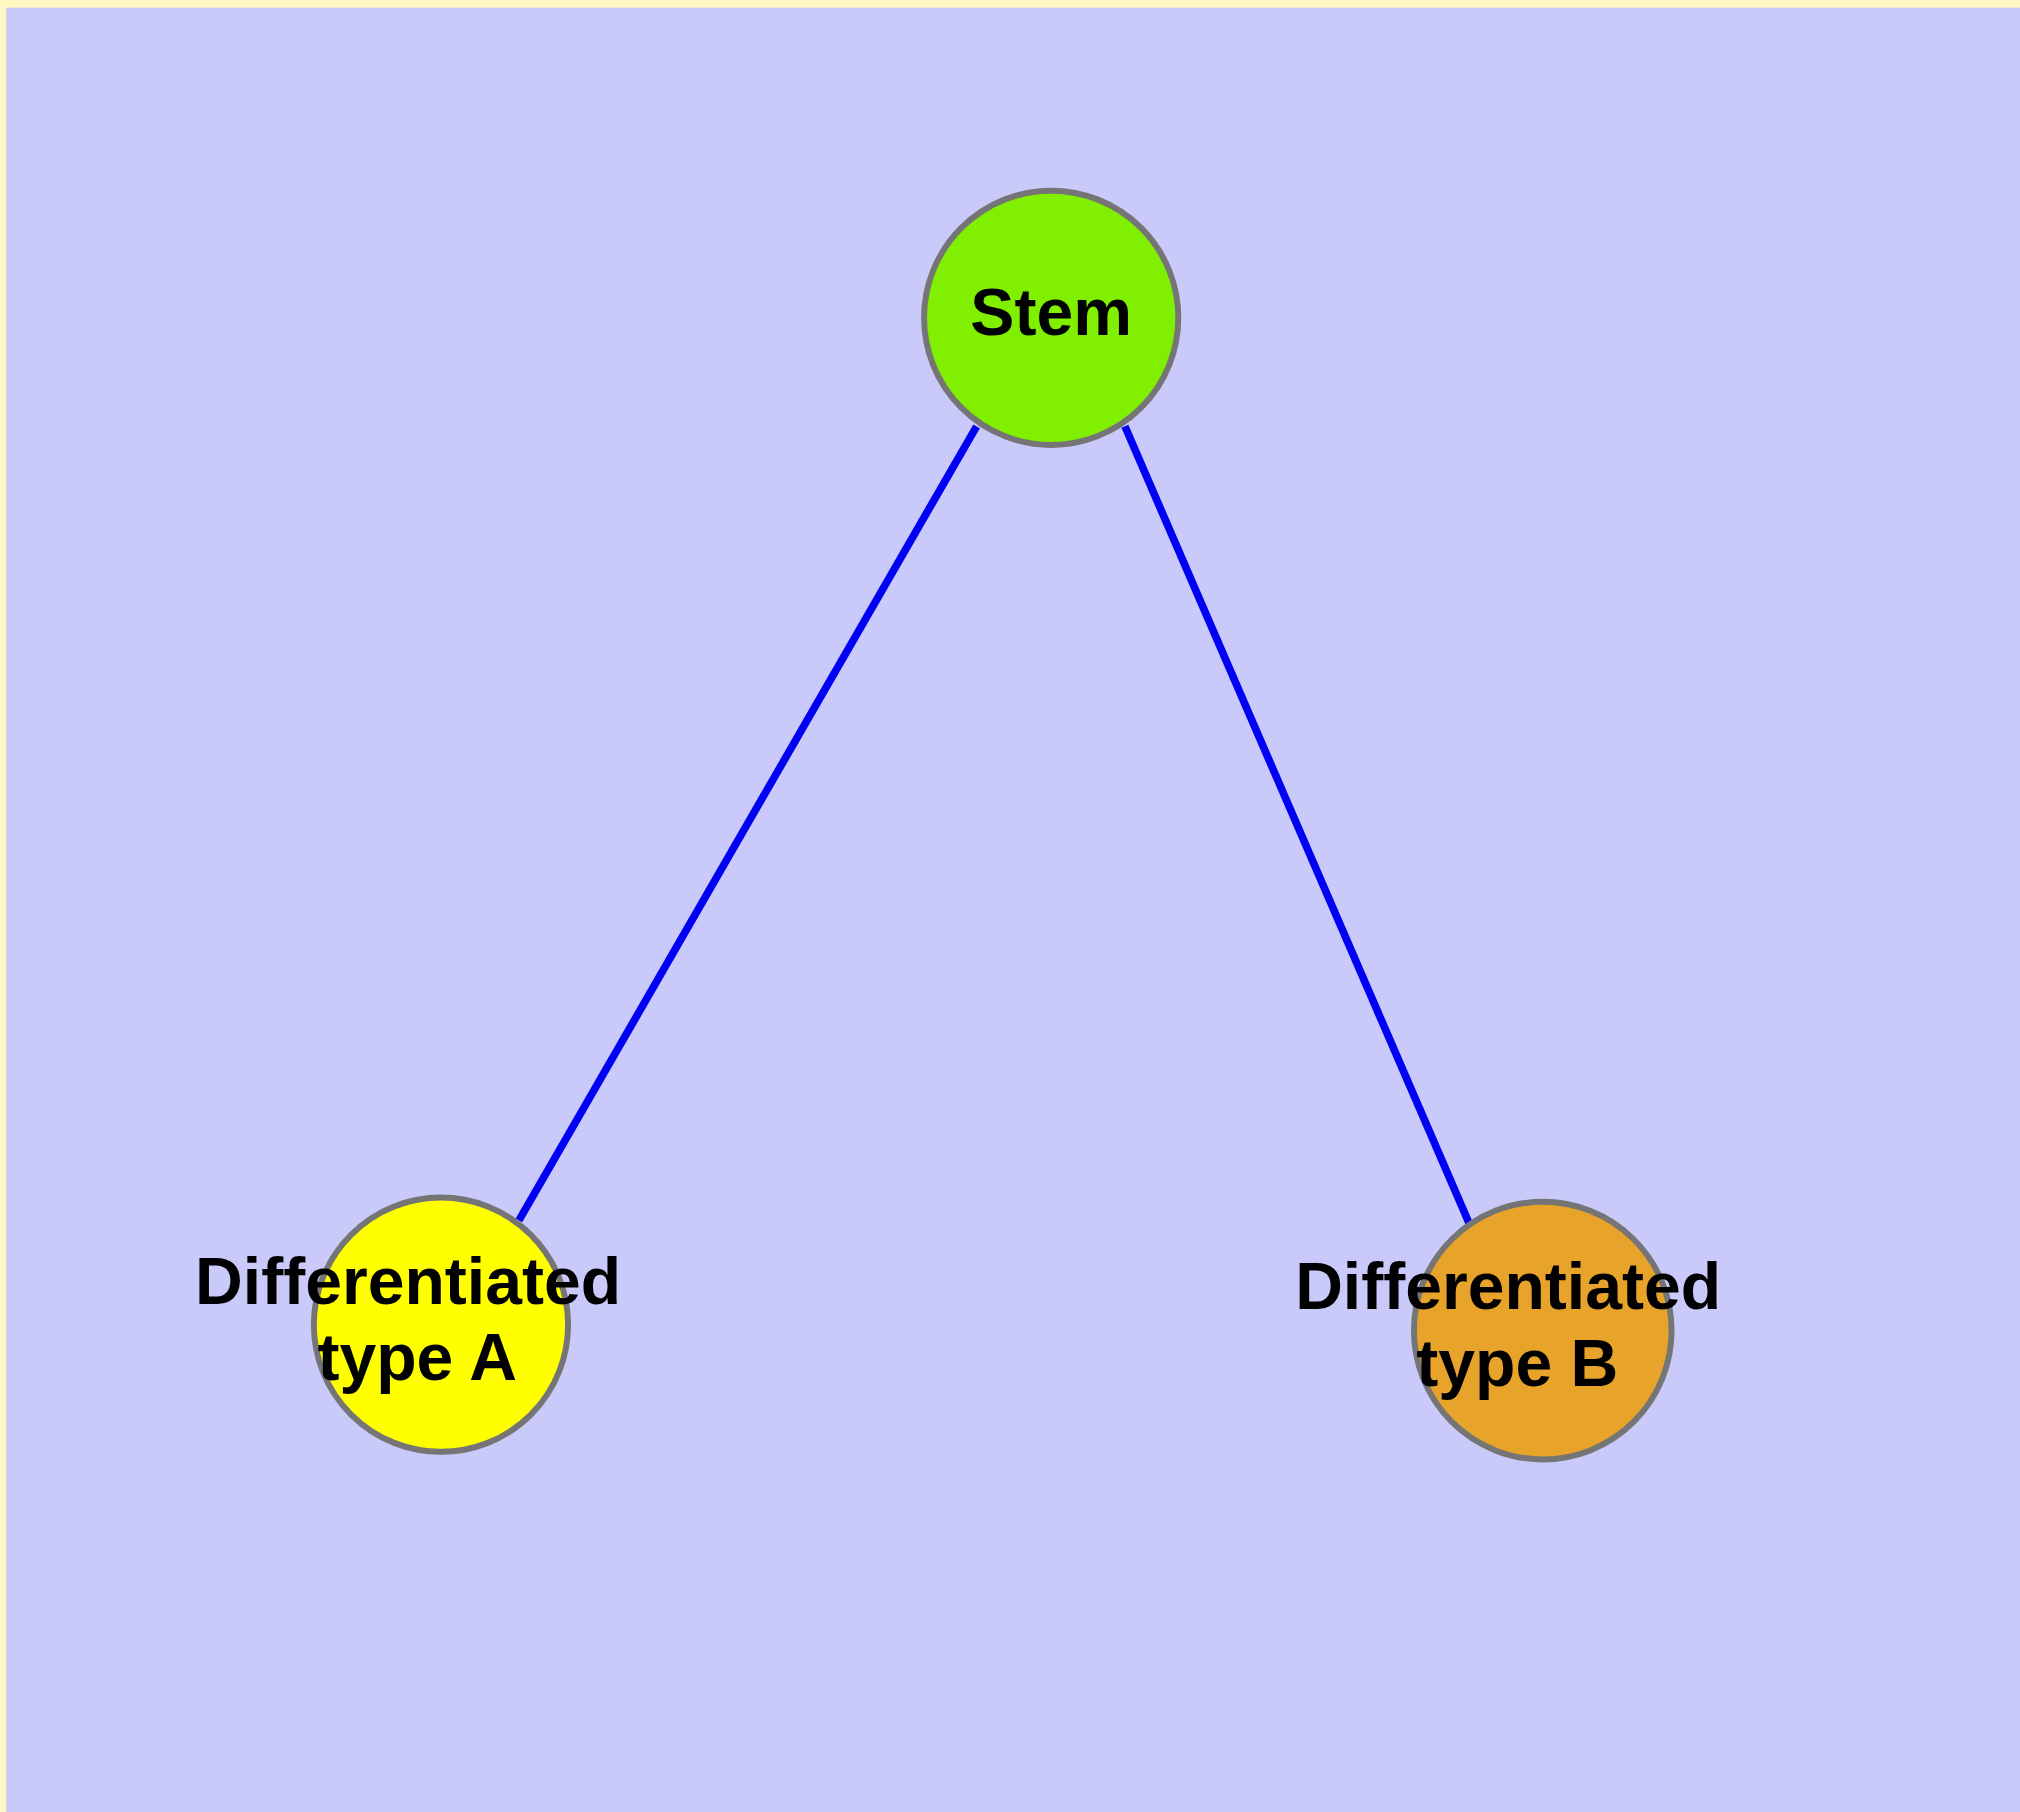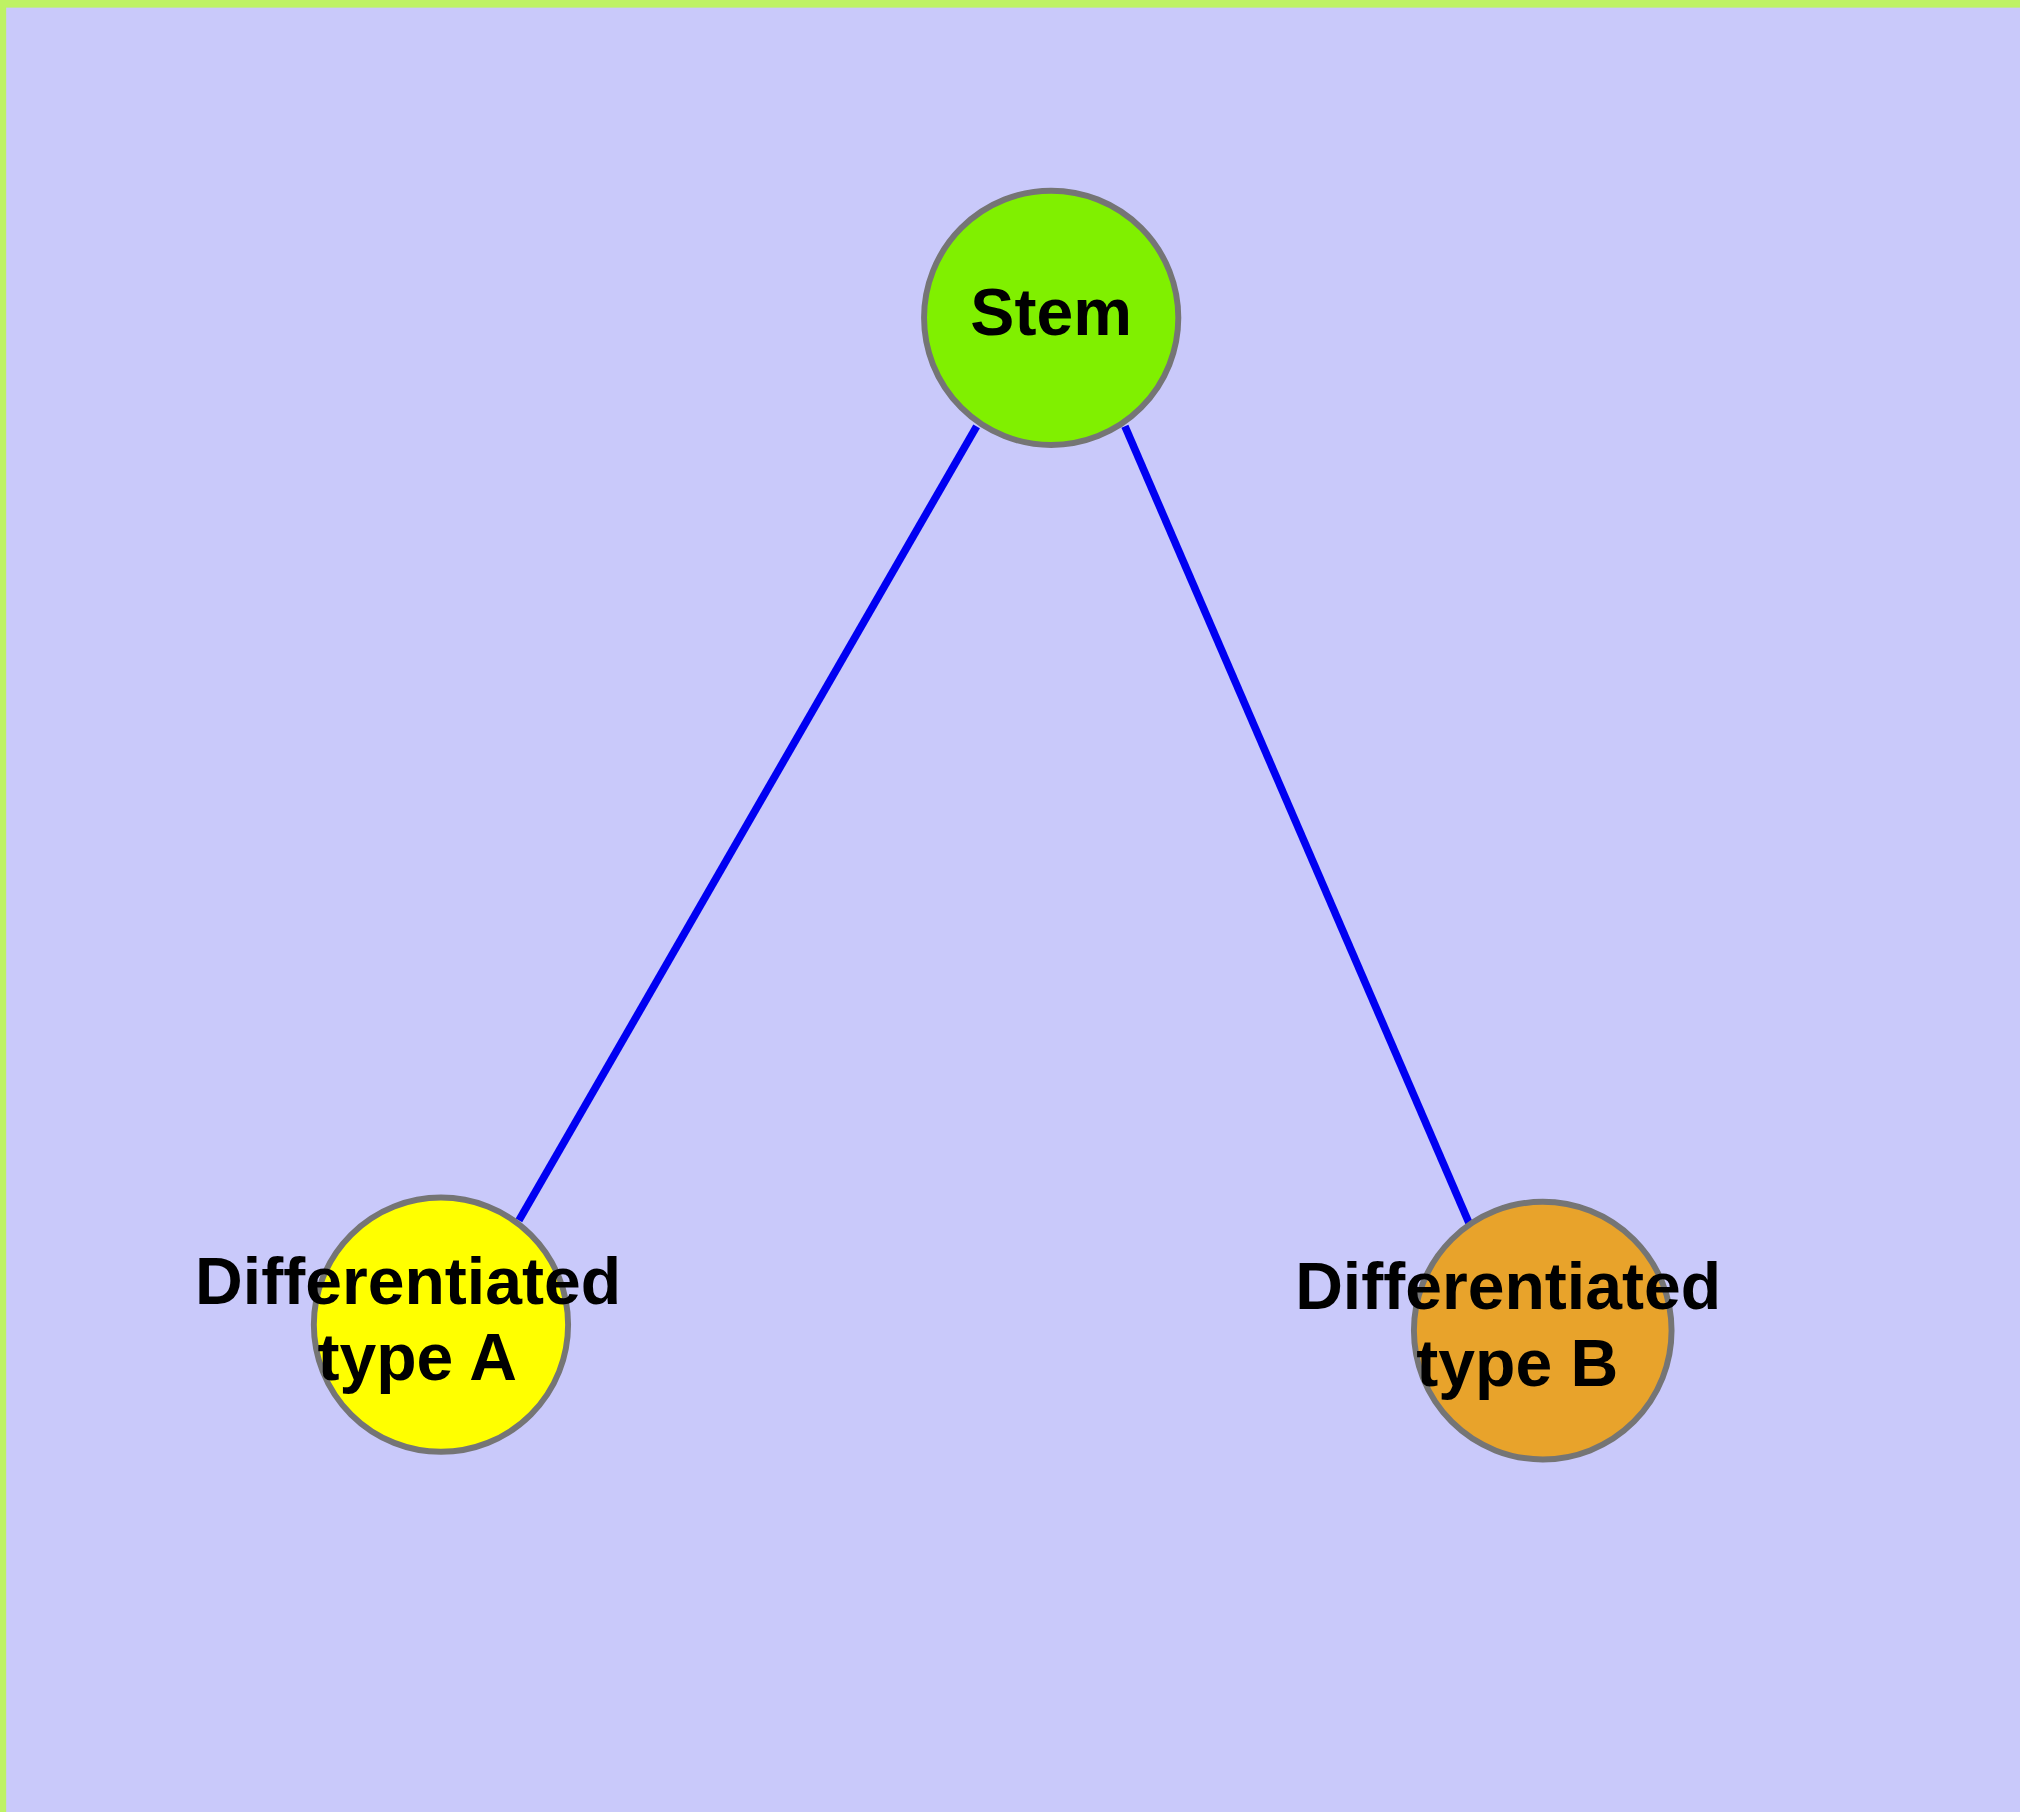--- a/index.html
+++ b/index.html
@@ -29,21 +29,21 @@
     font-family: "Liberation Sans", sans-serif;
     font-weight: bold;
     fill: #000000;
     dominant-baseline: middle;
     text-anchor: middle;
   }
 </style>
 </head>
 <body>
 
-<div id="stage" style="width: 2021px; height: 1812px; background: #bef264;">
+<div id="stage" style="width: 2021px; height: 1812px; background: #fef9c3;">
   <svg id="canvas" viewBox="0 0 2384 2138" xmlns="http://www.w3.org/2000/svg">
 
     <rect id="bg-plate" x="7" y="9" width="2377" height="2129" fill="#c9c9fa"></rect>
 
     <g id="edges-group">
       <line id="edge-0" x1="1152" y1="503" x2="612" y2="1440" stroke="#0000f2" stroke-width="9" stroke-linecap="butt"></line>
       <line id="edge-1" x1="1327" y1="503" x2="1733" y2="1443" stroke="#0000f2" stroke-width="9" stroke-linecap="butt"></line>
     </g>
 
     <g id="nodes-group">

